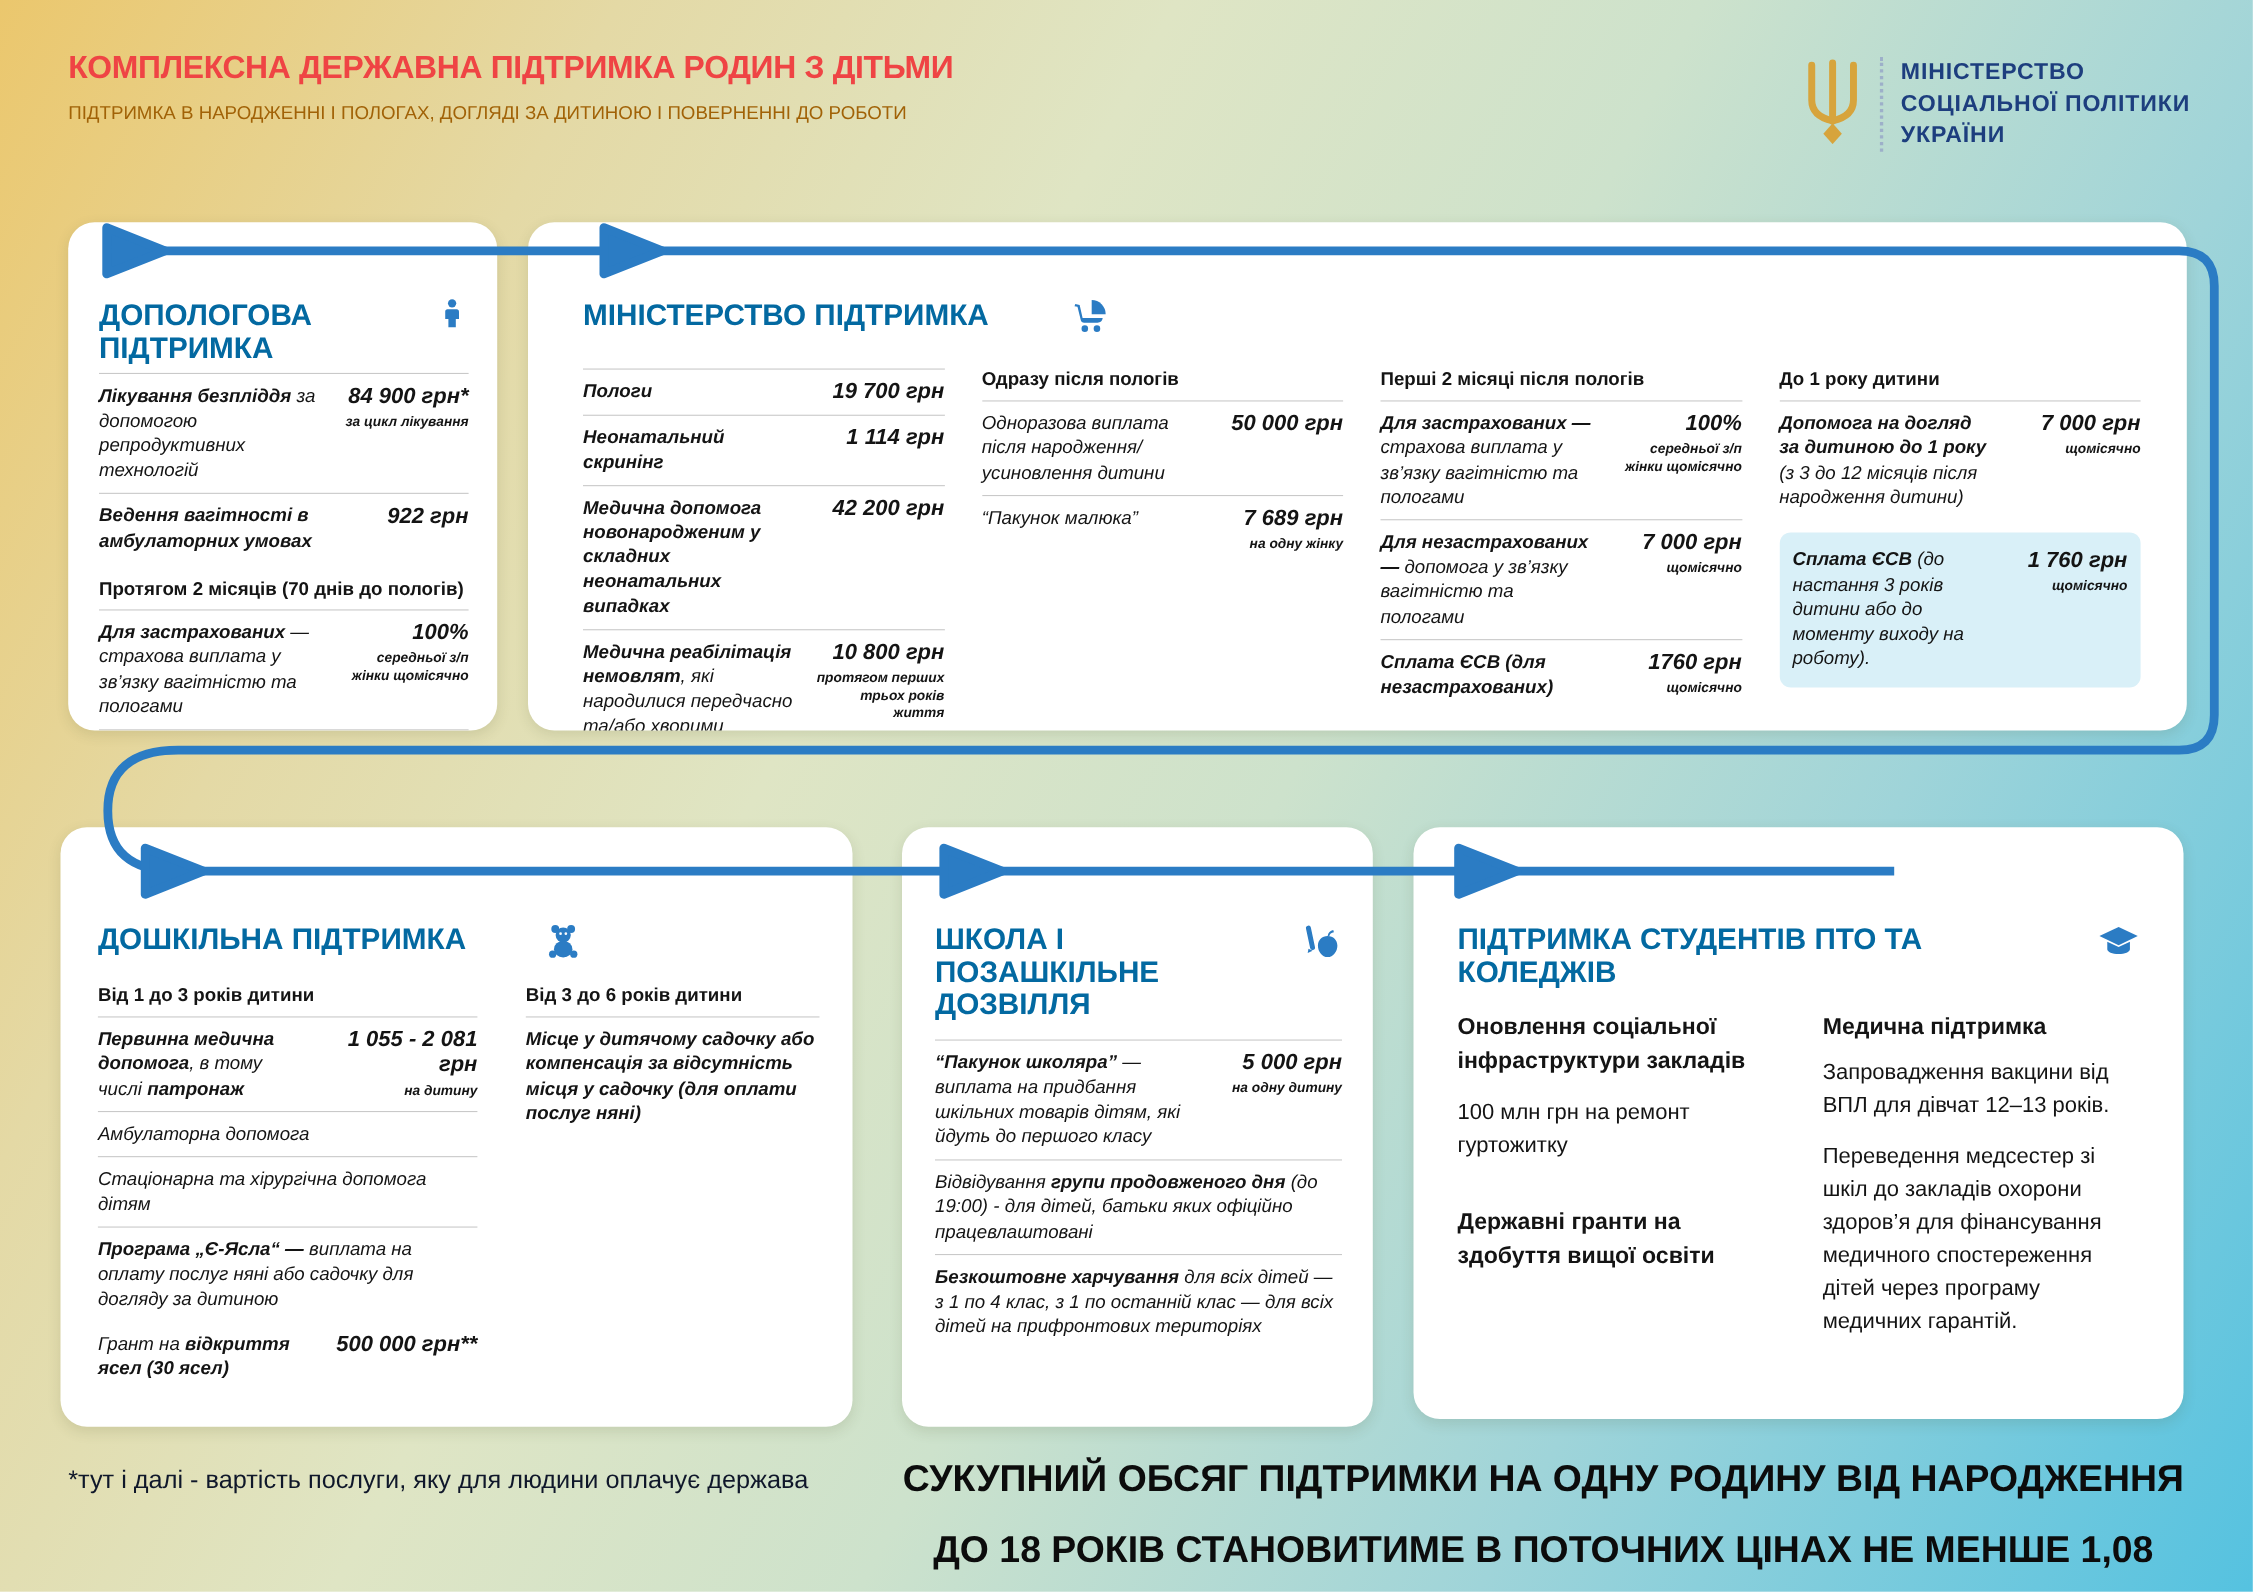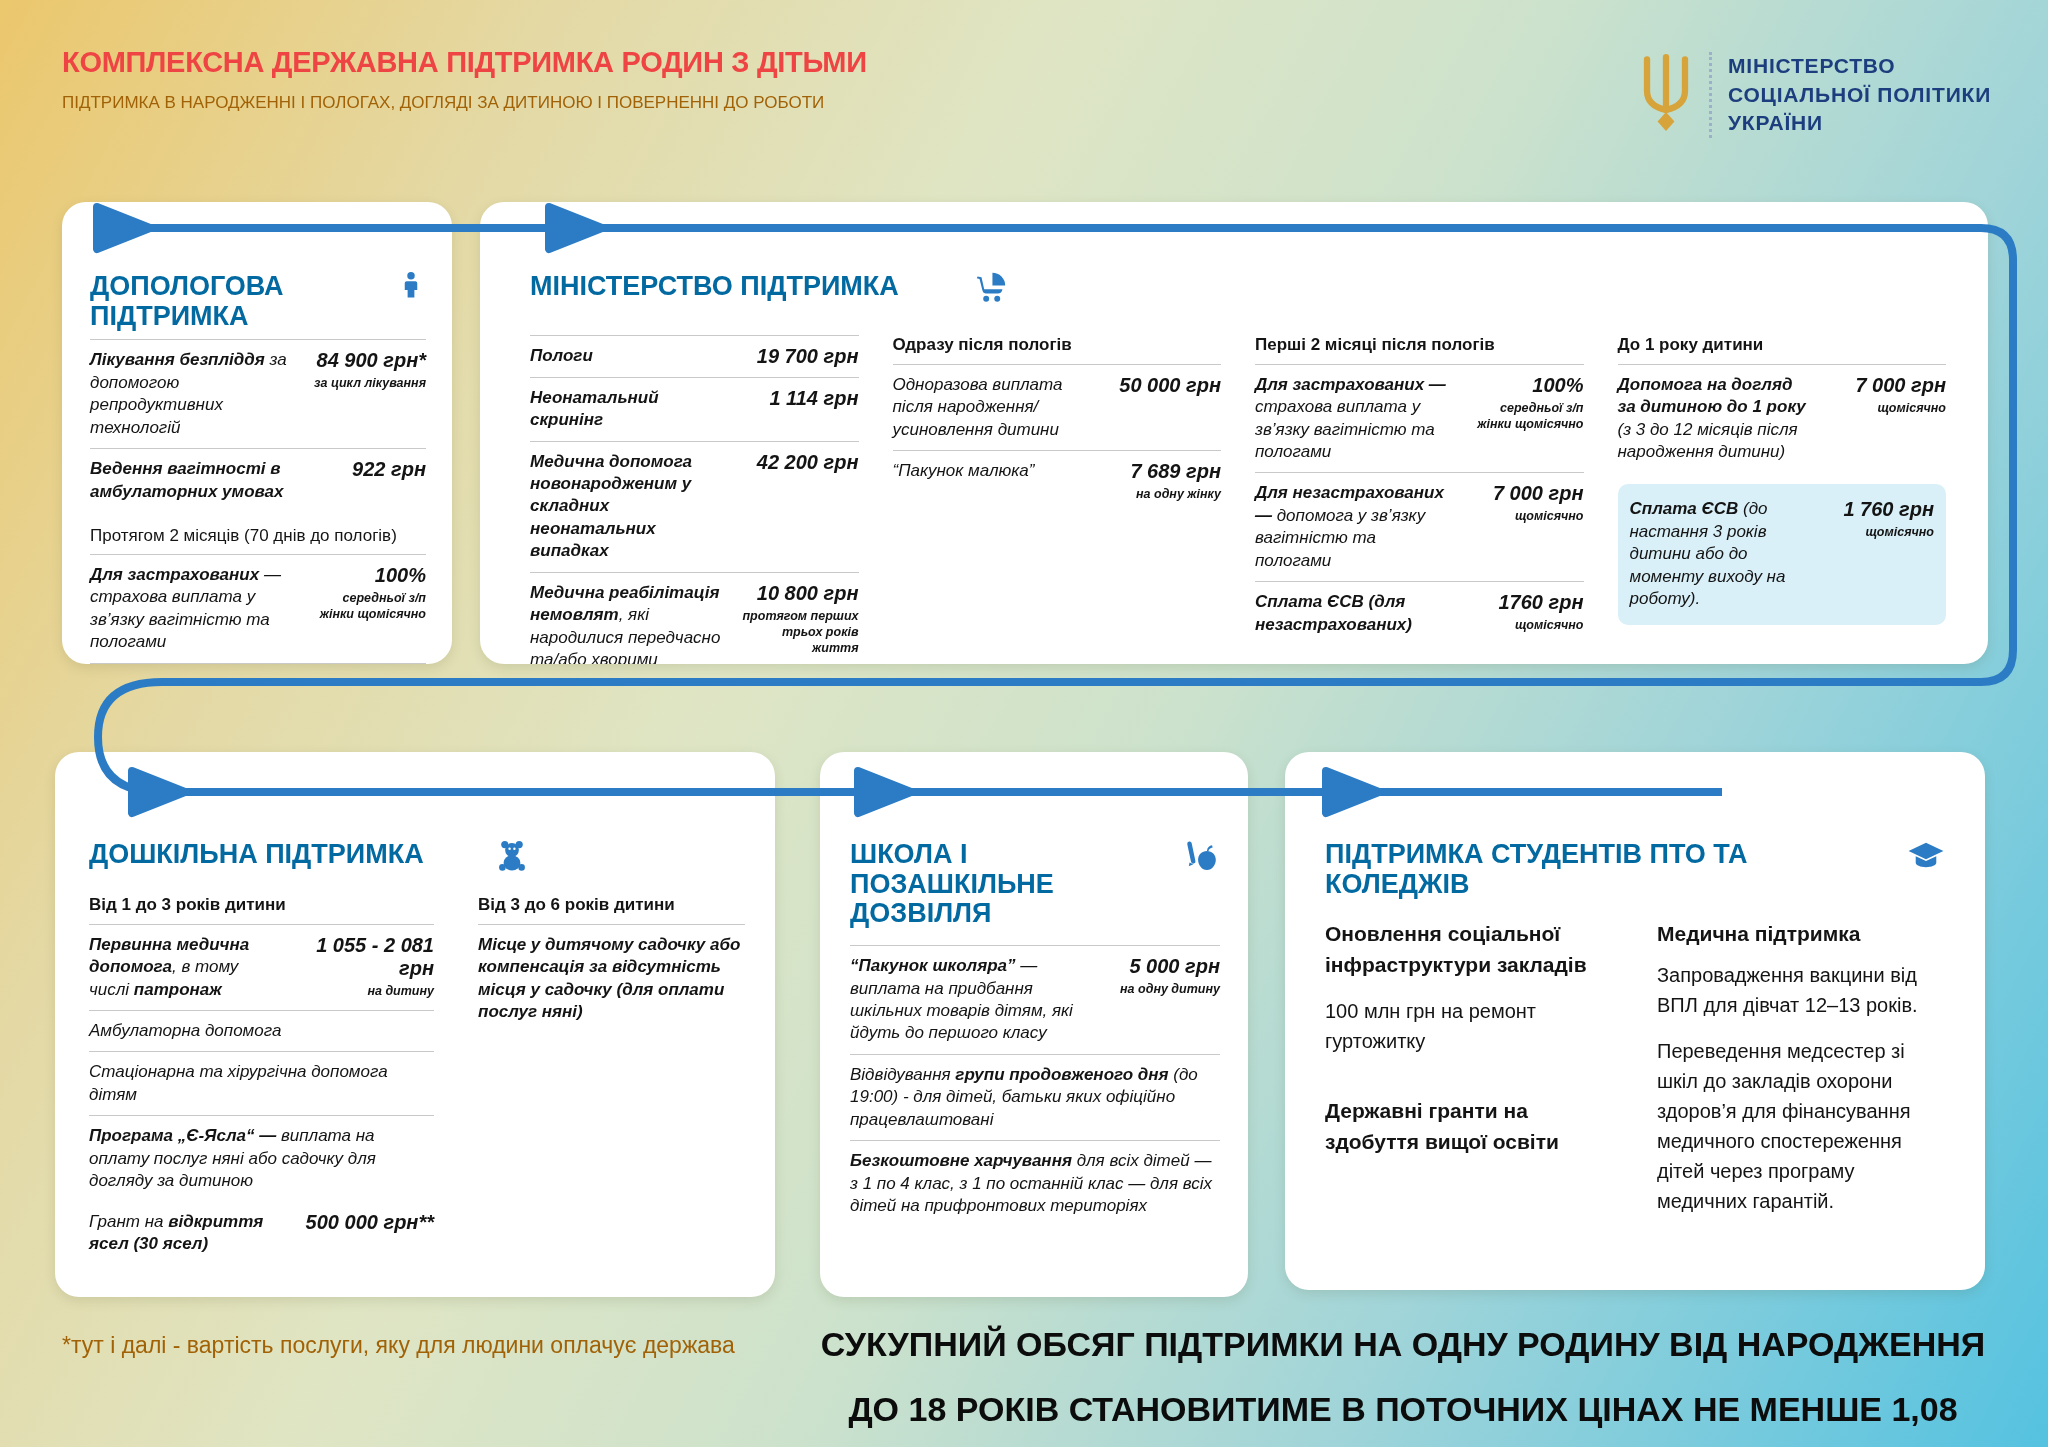--- a/index.html
+++ b/index.html
@@ -39,33 +39,33 @@
   .colhead { font-weight:bold; font-size:17px; padding-bottom:9px; }
   .row { display:flex; justify-content:space-between; gap:18px; padding:9px 0; border-top:1px solid #c9c9c9;font-style:italic; }
   .row.nosep { border-top:none; }
   .lbl { flex:1; font-size:17px; line-height:1.32; }
   .b { font-weight:bold; }
   .val { width:118px; flex-shrink:0; text-align:right; }
   #c3 .val { width:140px; }
   .v { font-weight:bold; font-size:20px; line-height:1.15; }
   .vs { font-weight:bold; font-size:12.5px; line-height:1.3; margin-top:3px; }
   .vn { font-size:9px; color:#b5b5b5; line-height:1.5; margin-top:8px; }
-  .section { font-weight:normal; font-size:17px; margin-top:14px; padding-bottom:8px; }
+  .section { font-weight:bold; font-size:17px; margin-top:14px; padding-bottom:8px; }
   .c1rows { margin-top:8px; }
   #c4 .rows { margin-top:16px; }
   .hl { background:#d9f0f8; border-radius:10px; padding:14px 12px; margin-top:12px; }
 
   .st-head { font-weight:bold; font-size:21px; line-height:1.45; margin-bottom:16px; }
   .st-text { font-size:20px; line-height:1.5; margin-bottom:16px; }
 
   .flow { position:absolute; left:0; top:0; z-index:5; pointer-events:none; }
   .flow path { stroke:#2b7cc4; stroke-width:8; fill:none; }
   .flow polygon { fill:#2b7cc4; stroke:#2b7cc4; stroke-width:8; stroke-linejoin:round; }
 
-  .footnote { position:absolute; left:62px; top:1332px; font-size:23px; color:#a16207; z-index:2; }
+  .footnote { position:absolute; left:62px; top:1332px; font-size:23px; color:#0f172a; z-index:2; }
   .statement { position:absolute; left:818px; top:1312px; width:1170px; text-align:center;
                font-size:34px; font-weight:bold; line-height:1.9; color:#0c0c0c; z-index:2; }
 </style>
 </head>
 <body>
 
 <div class="hdr">
   <div class="hdr-title">КОМПЛЕКСНА ДЕРЖАВНА ПІДТРИМКА РОДИН З ДІТЬМИ</div>
   <div class="hdr-sub">ПІДТРИМКА В НАРОДЖЕННІ І ПОЛОГАХ, ДОГЛЯДІ ЗА ДИТИНОЮ І ПОВЕРНЕННІ ДО РОБОТИ</div>
 </div>

